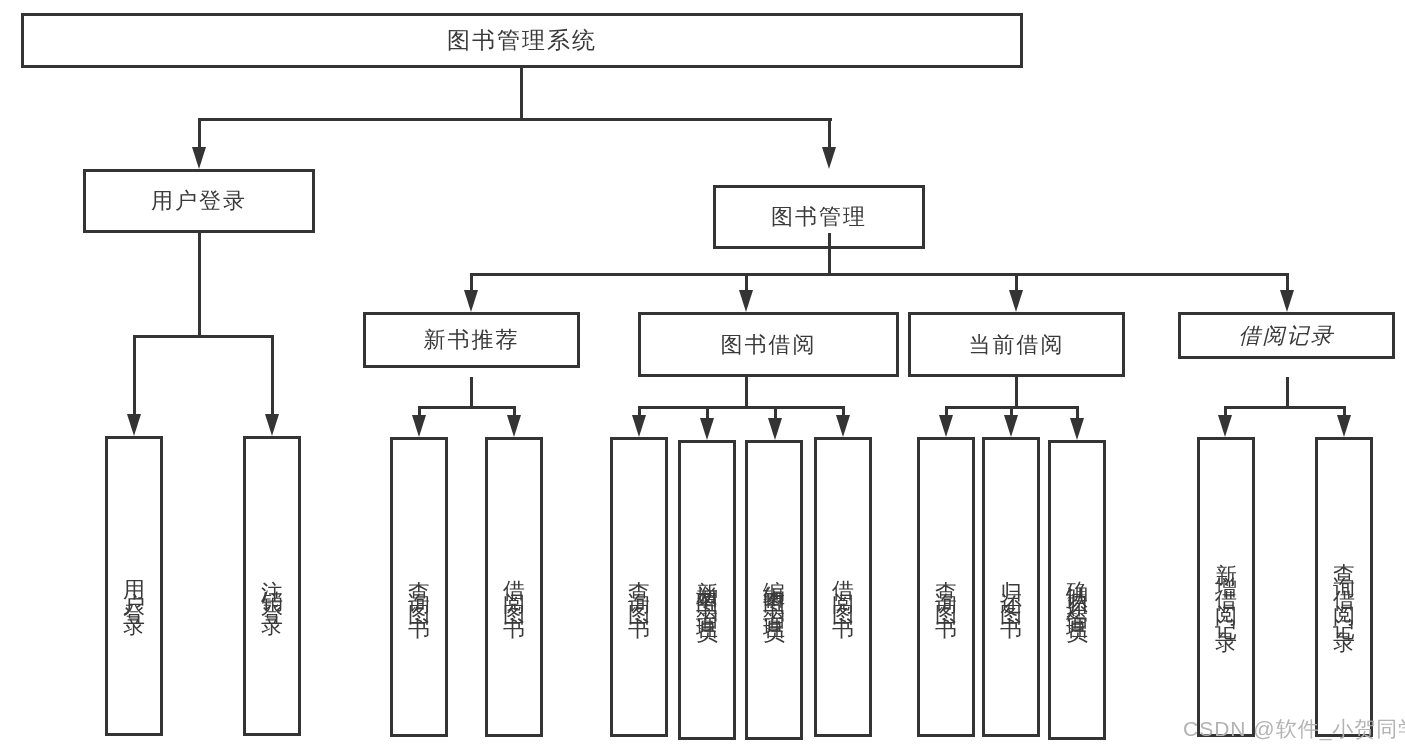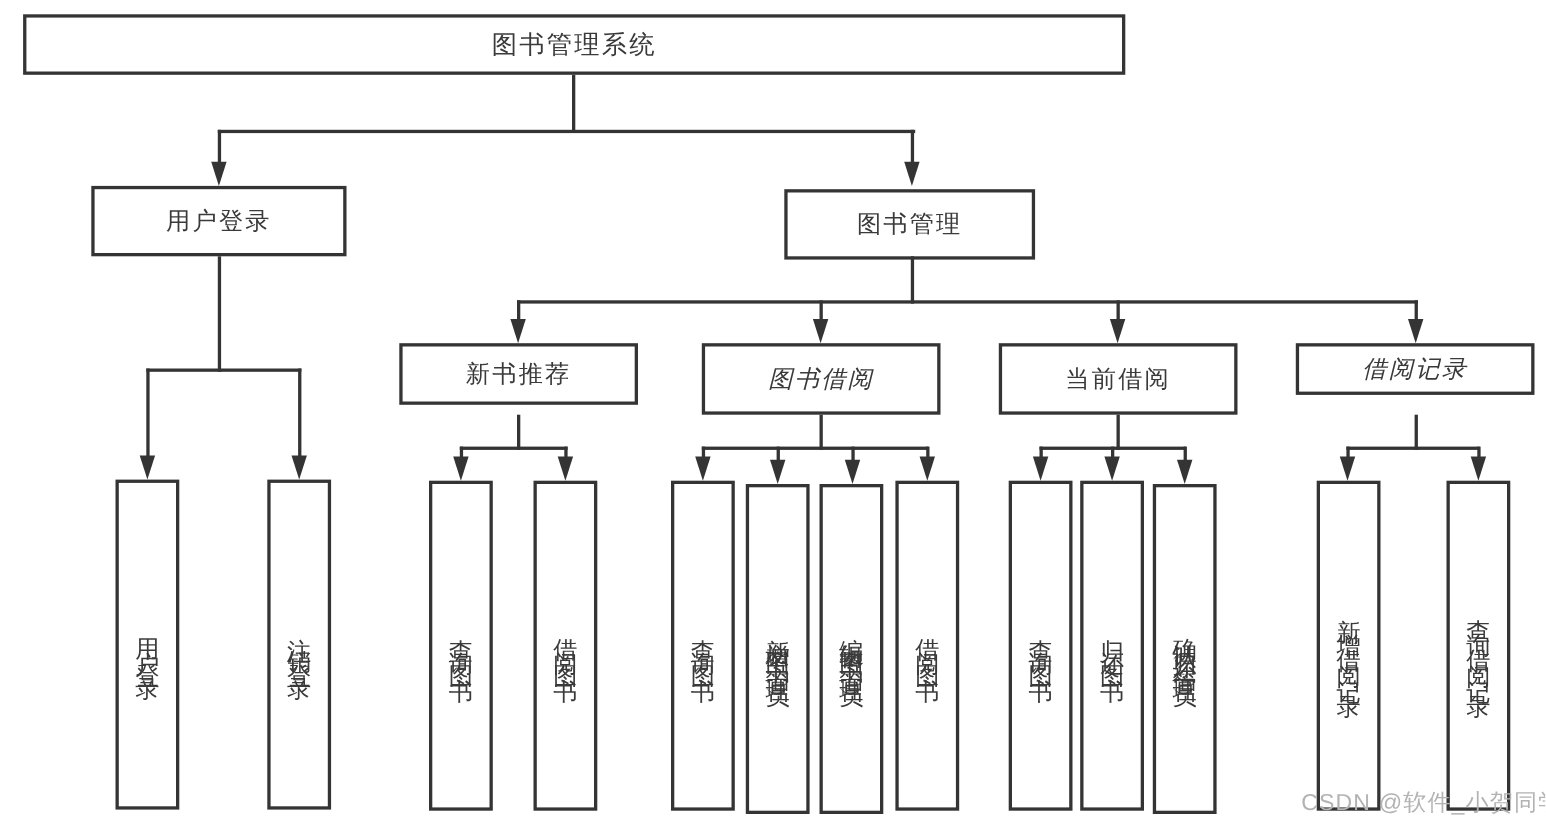--- a/index.html
+++ b/index.html
@@ -61,28 +61,28 @@
 
 <div id="stage">
 
   <div class="node h-text root" style="left:21px;top:13px;width:1002px;height:55px;">
     <span>图书管理系统</span>
   </div>
 
   <div class="node h-text" style="left:83px;top:169px;width:232px;height:64px;">
     <span>用户登录</span>
   </div>
-  <div class="node h-text" style="left:713px;top:172px;width:228px;height:64px;">
+  <div class="node h-text" style="left:713px;top:185px;width:212px;height:64px;">
     <span>图书管理</span>
   </div>
 
   <div class="node h-text" style="left:363px;top:312px;width:217px;height:56px;">
     <span>新书推荐</span>
   </div>
-  <div class="node h-text" style="left:638px;top:312px;width:217px;height:65px;font-style:italic;">
+  <div class="node h-text" style="left:638px;top:312px;width:261px;height:65px;">
     <span>图书借阅</span>
   </div>
   <div class="node h-text" style="left:908px;top:312px;width:217px;height:65px;">
     <span>当前借阅</span>
   </div>
   <div class="node h-text" style="left:1178px;top:312px;width:217px;height:47px;font-style:italic;">
     <span>借阅记录</span>
   </div>
 
   <div class="node leaf" style="left:105px;top:436px;">

